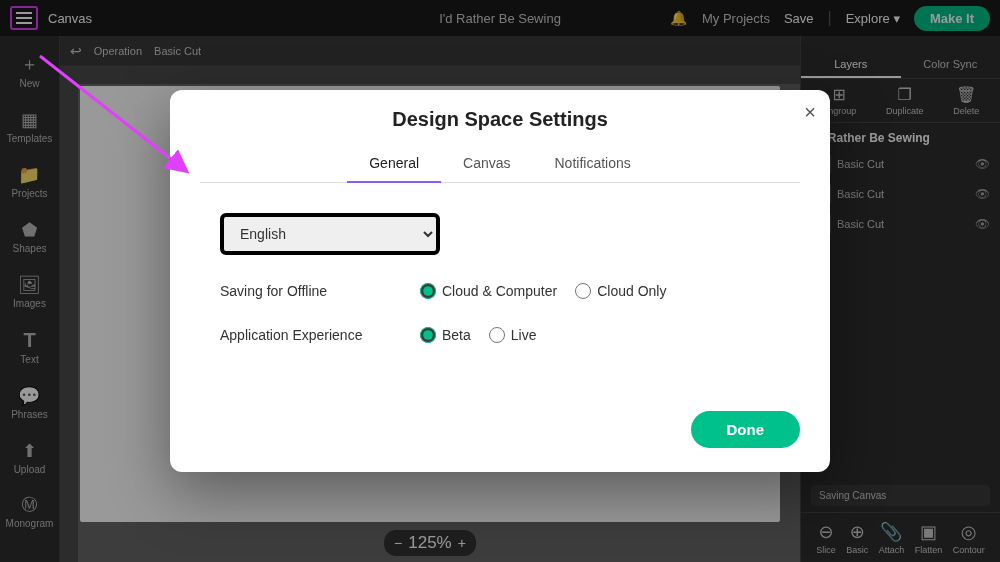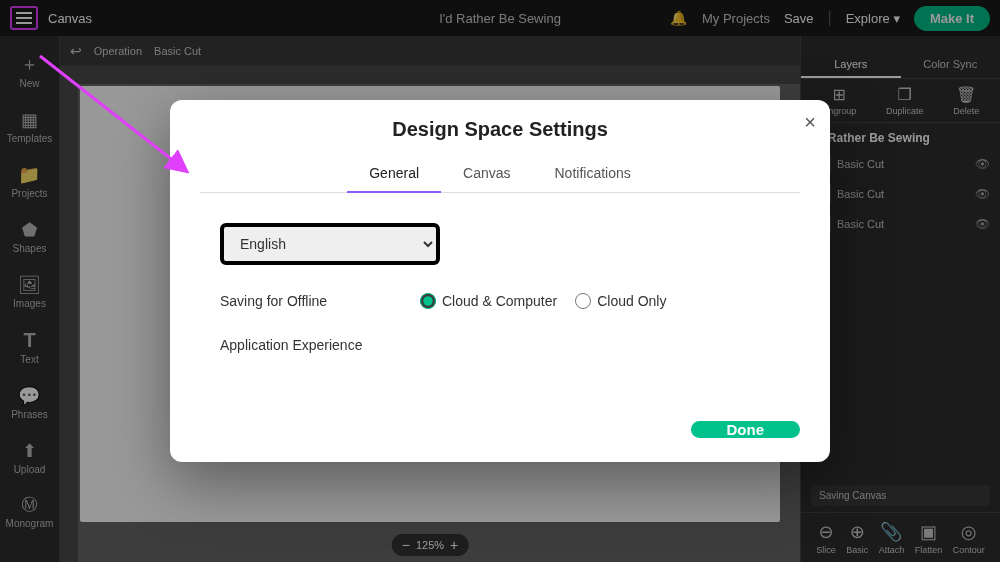--- a/index.html
+++ b/index.html
@@ -28,21 +28,21 @@
     .sidebar-label { font-size: 10px; color: #bbb; }
 
     
     .canvas-area { flex: 1; background: #555; position: relative; overflow: hidden; }
     .canvas-toolbar { height: 30px; background: #3a3a3a; display: flex; align-items: center; padding: 0 10px; gap: 12px; border-bottom: 1px solid #444; }
     .toolbar-label { color: #ccc; font-size: 11px; }
     .canvas-bg { width: 100%; height: calc(100% - 30px); background: #666; position: relative; }
     .canvas-white { position: absolute; top: 20px; left: 20px; right: 20px; bottom: 40px; background: white; border-radius: 2px; }
     .zoom-bar { position: absolute; bottom: 6px; left: 50%; transform: translateX(-50%); display: flex; align-items: center; gap: 6px; background: rgba(0,0,0,0.5); border-radius: 12px; padding: 3px 10px; }
     .zoom-btn { color: white; font-size: 14px; cursor: pointer; background: none; border: none; }
-    .zoom-pct { color: white; font-size: 11px; }
+    .zoom-pct { color: white; font-size: 17px; }
 
     
     .right-panel { width: 200px; background: #2d2d2d; border-left: 1px solid #444; display: flex; flex-direction: column; }
     .panel-tabs { display: flex; border-bottom: 1px solid #444; margin-top: 16px; }
     .panel-tab { flex: 1; text-align: center; padding: 6px; font-size: 11px; color: #ccc; cursor: pointer; }
     .panel-tab.active { color: white; border-bottom: 2px solid white; }
     .panel-actions { display: flex; justify-content: space-around; padding: 6px; border-bottom: 1px solid #444; }
     .action-btn { display: flex; flex-direction: column; align-items: center; gap: 2px; cursor: pointer; }
     .action-icon { font-size: 16px; color: #ccc; }
     .action-label { font-size: 9px; color: #ccc; }
@@ -72,21 +72,21 @@
     .modal-body { padding: 30px 50px; }
     .setting-row { display: flex; align-items: center; margin-bottom: 28px; }
     .setting-label { width: 200px; font-size: 14px; color: #333; }
     .setting-control { flex: 1; }
     .language-select { width: 220px; padding: 8px 12px; border: 4px solid #000000; border-radius: 6px; font-size: 14px; color: #333; appearance: auto; cursor: pointer; }
     .radio-group { display: flex; align-items: center; gap: 18px; }
     .radio-option { display: flex; align-items: center; gap: 6px; cursor: pointer; }
     .radio-input { width: 16px; height: 16px; accent-color: #00c08b; cursor: pointer; }
     .radio-label { font-size: 14px; color: #333; }
     .modal-footer { display: flex; justify-content: flex-end; padding: 10px 30px 24px; }
-    .done-btn { background: #00c08b; color: white; border: none; border-radius: 22px; padding: 0 36px; font-size: 15px; font-weight: 600; cursor: pointer; }
+    .done-btn { background: #00c08b; color: white; border: none; border-radius: 22px; padding: 10px 36px; font-size: 15px; font-weight: 600; cursor: pointer; }
     .blank-canvas-section { padding: 6px 10px; }
     .blank-canvas-box { background: #3a3a3a; border-radius: 4px; padding: 5px 8px; display: flex; align-items: center; justify-content: space-between; }
     .blank-canvas-text { color: #ccc; font-size: 10px; }
 
     
     .ruler-left { position: absolute; left: 0; top: 0; bottom: 0; width: 18px; background: #4a4a4a; display: flex; flex-direction: column; }
     .ruler-top { position: absolute; top: 0; left: 18px; right: 0; height: 18px; background: #4a4a4a; }
   </style>
 </head>
 <body>
@@ -288,20 +288,30 @@
           </label>
           <label class="radio-option">
             <input type="radio" class="radio-input" name="saving" style="">
             <span class="radio-label">Cloud Only</span>
           </label>
         </div>
       </div>
 
       <div class="setting-row">
         <span class="setting-label">Application Experience</span>
+        <div class="setting-control radio-group">
+          <label class="radio-option">
+            <input type="radio" class="radio-input" name="experience" checked="" style="">
+            <span class="radio-label">Beta</span>
+          </label>
+          <label class="radio-option">
+            <input type="radio" class="radio-input" name="experience" style="">
+            <span class="radio-label">Live</span>
+          </label>
+        </div>
       </div>
     </div>
 
     <div class="modal-footer">
       <button class="done-btn">Done</button>
     </div>
   </div>
 </div>
 
 </body></html>

